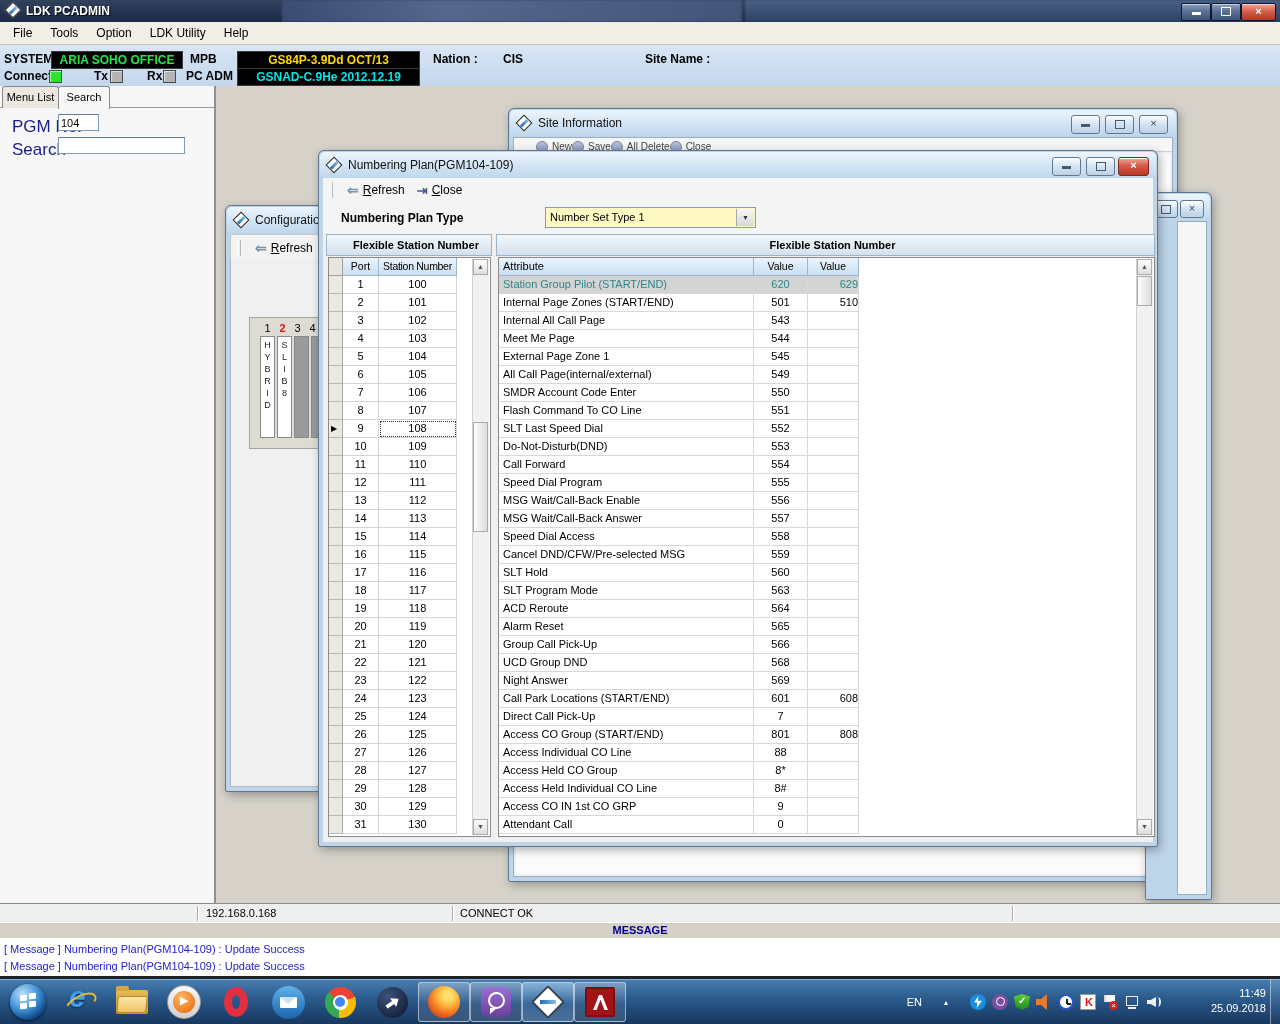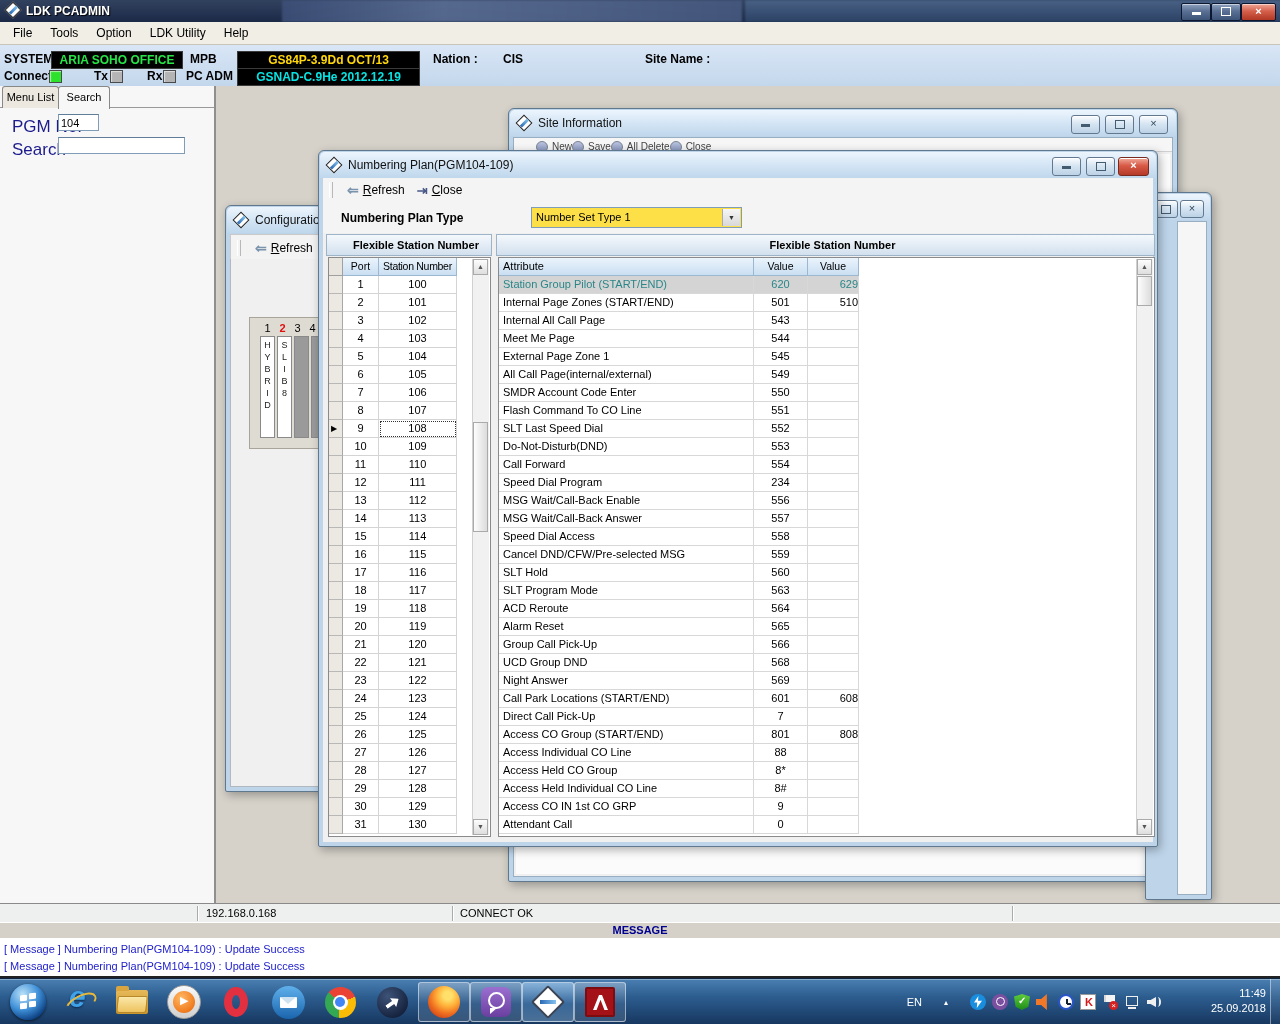--- a/index.html
+++ b/index.html
@@ -89,21 +89,21 @@
   
   #win-num{left:102px;top:64px;width:838px;height:695px;z-index:10;}
   #np-toolbar{position:absolute;left:4px;top:27px;right:4px;height:24px;background:#f4f4f4;border-bottom:1px solid #dedede;display:flex;align-items:center;}
   .gripper{width:2px;height:16px;border-left:1px solid #fff;border-right:1px solid #b8b8b8;margin:0 8px 0 6px;}
   .tool-item{display:flex;align-items:center;gap:4px;padding:2px 6px;font-size:12px;}
   .ico-refresh{color:#7a94ae;font-size:14px;font-weight:bold;}
   .ico-close{color:#4a5a88;font-size:13px;font-weight:bold;}
   .ul::first-letter{text-decoration:underline;}
   #np-planrow{position:absolute;left:4px;top:51px;right:4px;height:31px;background:#f4f4f4;}
   #np-plan-label{position:absolute;left:18px;top:9px;font-weight:bold;font-size:12px;}
-  #np-combo{position:absolute;left:208px;top:5px;width:211px;height:21px;background:#fde047;border:1px solid #7f9db9;box-sizing:border-box;}
+  #np-combo{position:absolute;left:222px;top:5px;width:211px;height:21px;background:#fef9c3;border:1px solid #7f9db9;box-sizing:border-box;}
   #np-combo .cval{position:absolute;left:4px;top:3px;font-size:11px;}
   #np-combo .cbtn{position:absolute;right:1px;top:1px;width:17px;bottom:1px;background:linear-gradient(#f6f6f6,#d8d8d8);border-left:1px solid #aaa;text-align:center;color:#333;font-size:7px;line-height:17px;}
   #np-main{position:absolute;left:4px;top:82px;width:830px;height:609px;background:#f0f0f0;}
   .panel-hdr{position:absolute;top:1px;height:22px;background:linear-gradient(#f4f8fc,#d2e0ee);border:1px solid #9db3c8;box-sizing:border-box;text-align:center;font-weight:bold;font-size:11px;line-height:20px;padding-left:14px;}
   #lp-hdr{left:3px;width:166px;}
   #rp-hdr{left:173px;width:659px;}
 
   
   #lp-table{position:absolute;left:5px;top:24px;width:163px;height:580px;background:#fff;border:1px solid #8a8a8a;box-sizing:border-box;overflow:hidden;}
   .lp-headrow{display:flex;height:18px;}
@@ -609,21 +609,21 @@
                 <div class="acell a-v1">553</div>
                 <div class="acell a-v2"></div>
               </div>
               <div class="attr-row">
                 <div class="acell a-attr">Call Forward</div>
                 <div class="acell a-v1">554</div>
                 <div class="acell a-v2"></div>
               </div>
               <div class="attr-row">
                 <div class="acell a-attr">Speed Dial Program</div>
-                <div class="acell a-v1">234</div>
+                <div class="acell a-v1">555</div>
                 <div class="acell a-v2"></div>
               </div>
               <div class="attr-row">
                 <div class="acell a-attr">MSG Wait/Call-Back Enable</div>
                 <div class="acell a-v1">556</div>
                 <div class="acell a-v2"></div>
               </div>
               <div class="attr-row">
                 <div class="acell a-attr">MSG Wait/Call-Back Answer</div>
                 <div class="acell a-v1">557</div>

